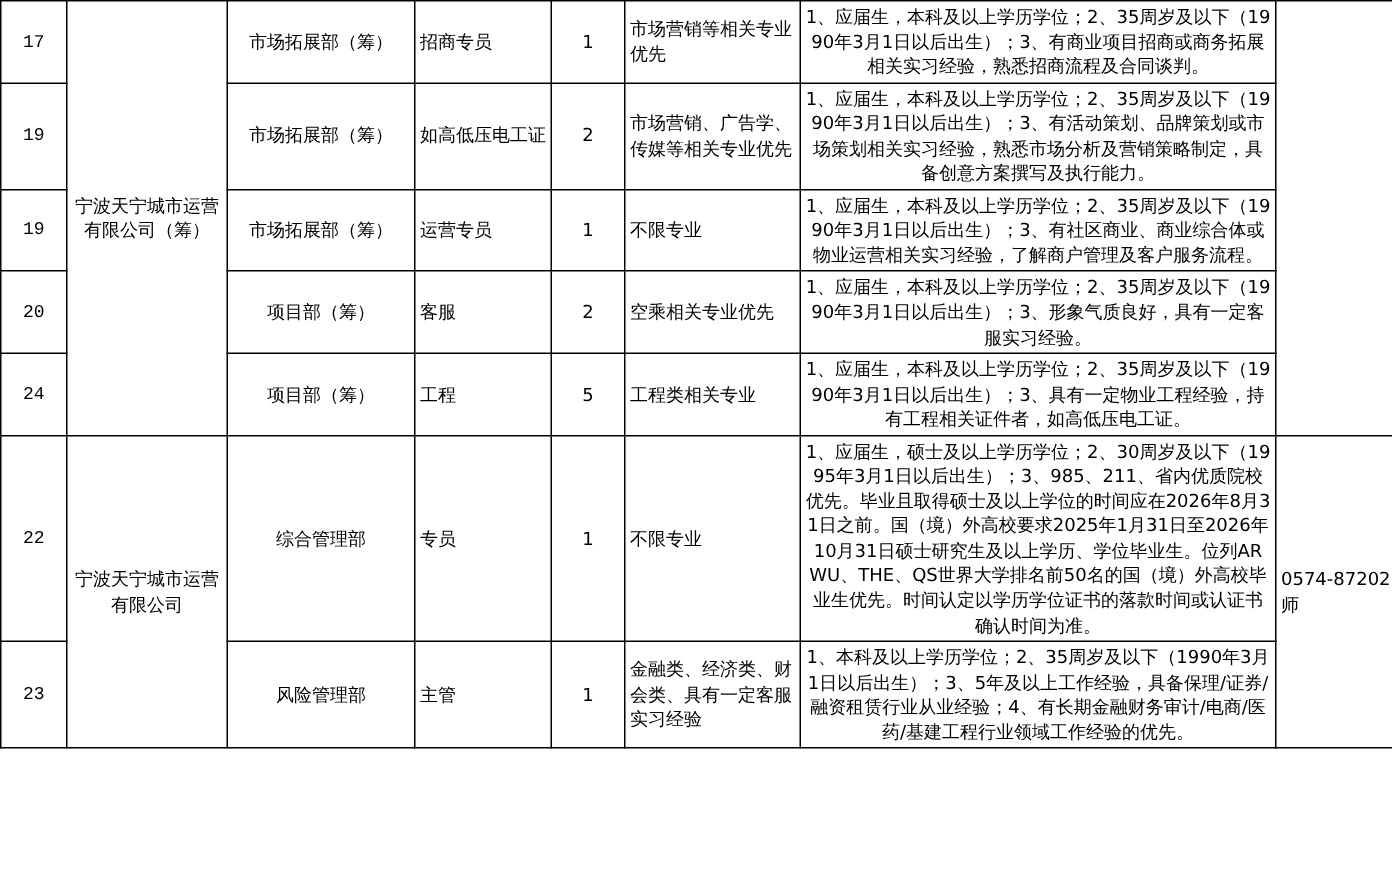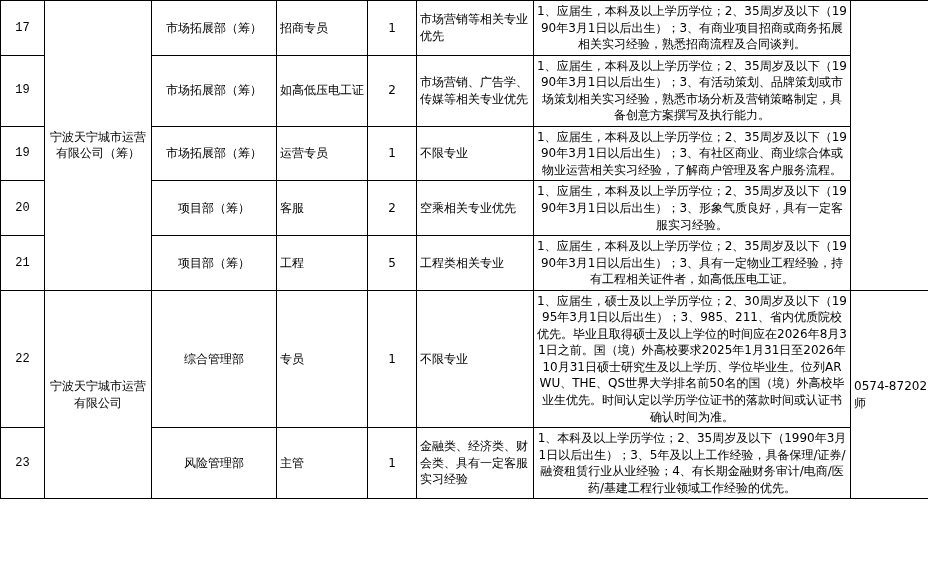--- a/index.html
+++ b/index.html
@@ -70,21 +70,21 @@
     </tr>
     <tr>
       <td class="c-no">20</td>
       <td class="c-dept">项目部（筹）</td>
       <td class="c-post">客服</td>
       <td class="c-count">2</td>
       <td class="c-major">空乘相关专业优先</td>
       <td class="c-req">1、应届生，本科及以上学历学位；2、35周岁及以下（1990年3月1日以后出生）；3、形象气质良好，具有一定客服实习经验。</td>
     </tr>
     <tr>
-      <td class="c-no">21</td>
+      <td class="c-no">24</td>
       <td class="c-dept">项目部（筹）</td>
       <td class="c-post">工程</td>
       <td class="c-count">5</td>
       <td class="c-major">工程类相关专业</td>
       <td class="c-req">1、应届生，本科及以上学历学位；2、35周岁及以下（1990年3月1日以后出生）；3、具有一定物业工程经验，持有工程相关证件者，如高低压电工证。</td>
     </tr>
     <tr>
       <td class="c-no">22</td>
       <td class="c-company" rowspan="2">宁波天宁城市运营有限公司</td>
       <td class="c-dept">综合管理部</td>

